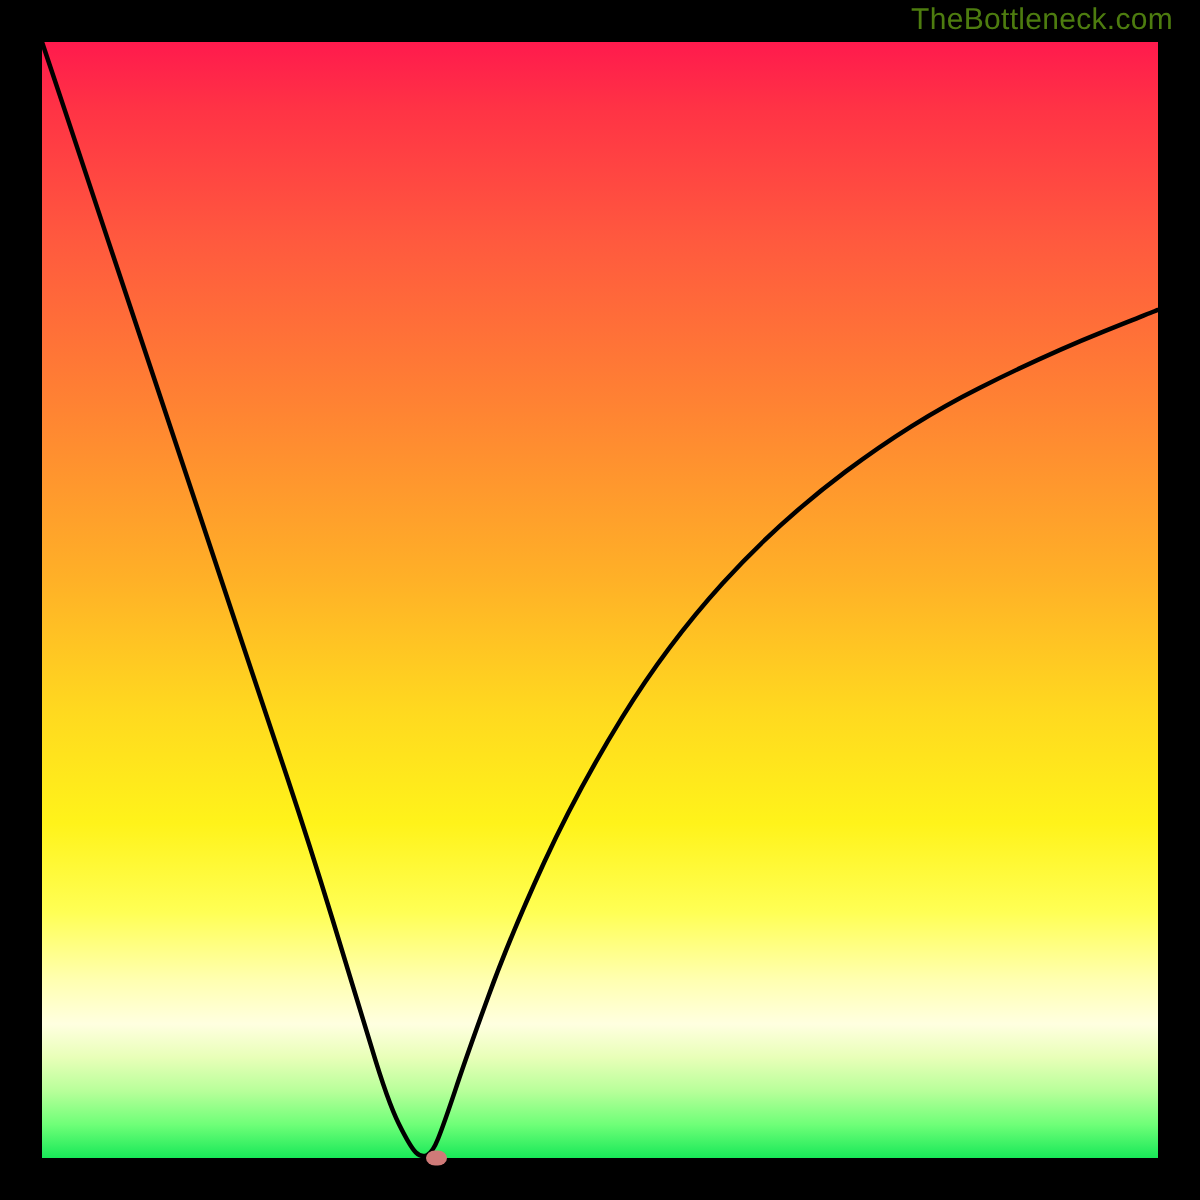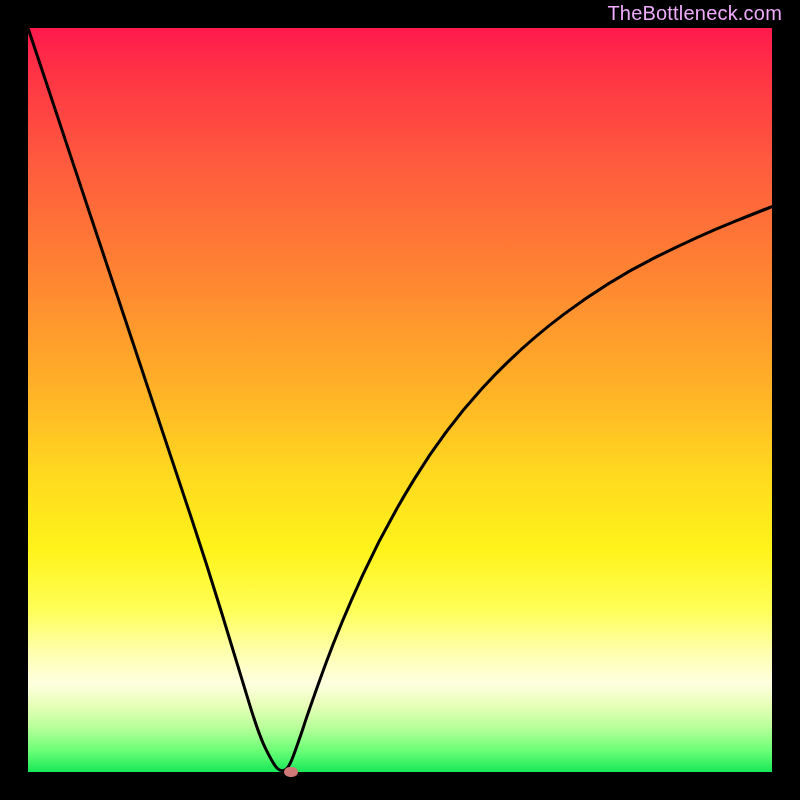--- a/index.html
+++ b/index.html
@@ -16,21 +16,21 @@
     top: 0;
     left: 0;
     width: 800px;
     height: 800px;
     background: #000;
   }
   .watermark {
     position: absolute;
     top: 2px;
     right: 18px;
-    color: #f0abfc;
+    color: #4d7c0f;
     font-size: 20px;
     font-weight: 500;
     letter-spacing: 0.2px;
     user-select: none;
   }
   
   .plot {
     position: absolute;
     left: 28px;
     top: 28px;

